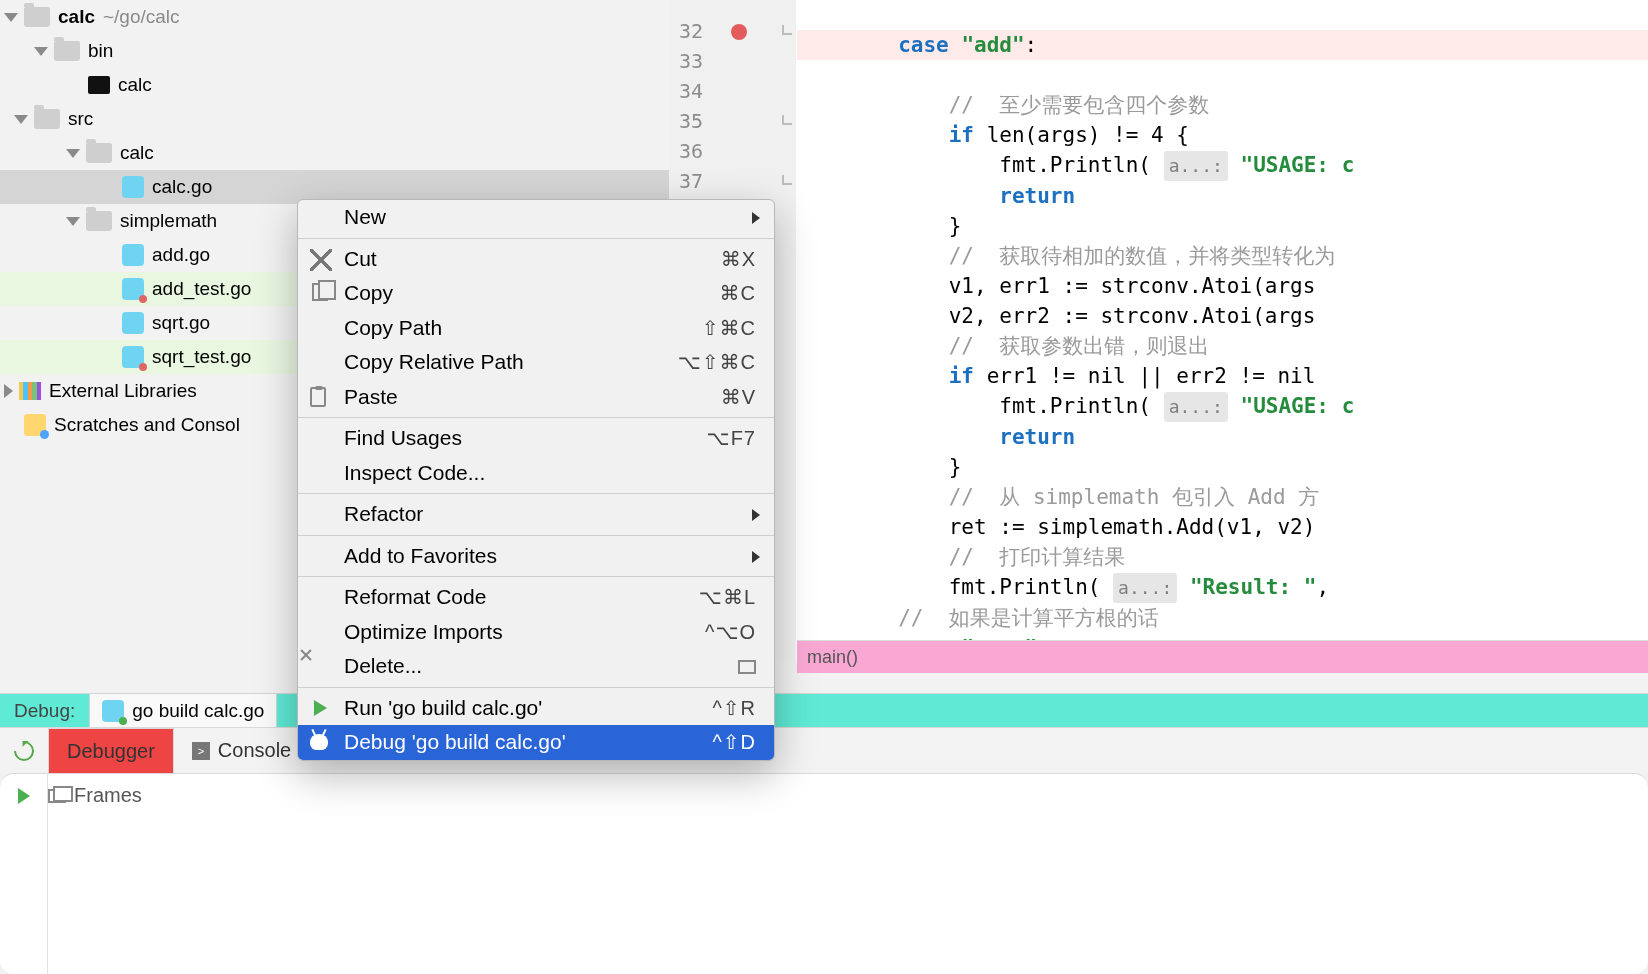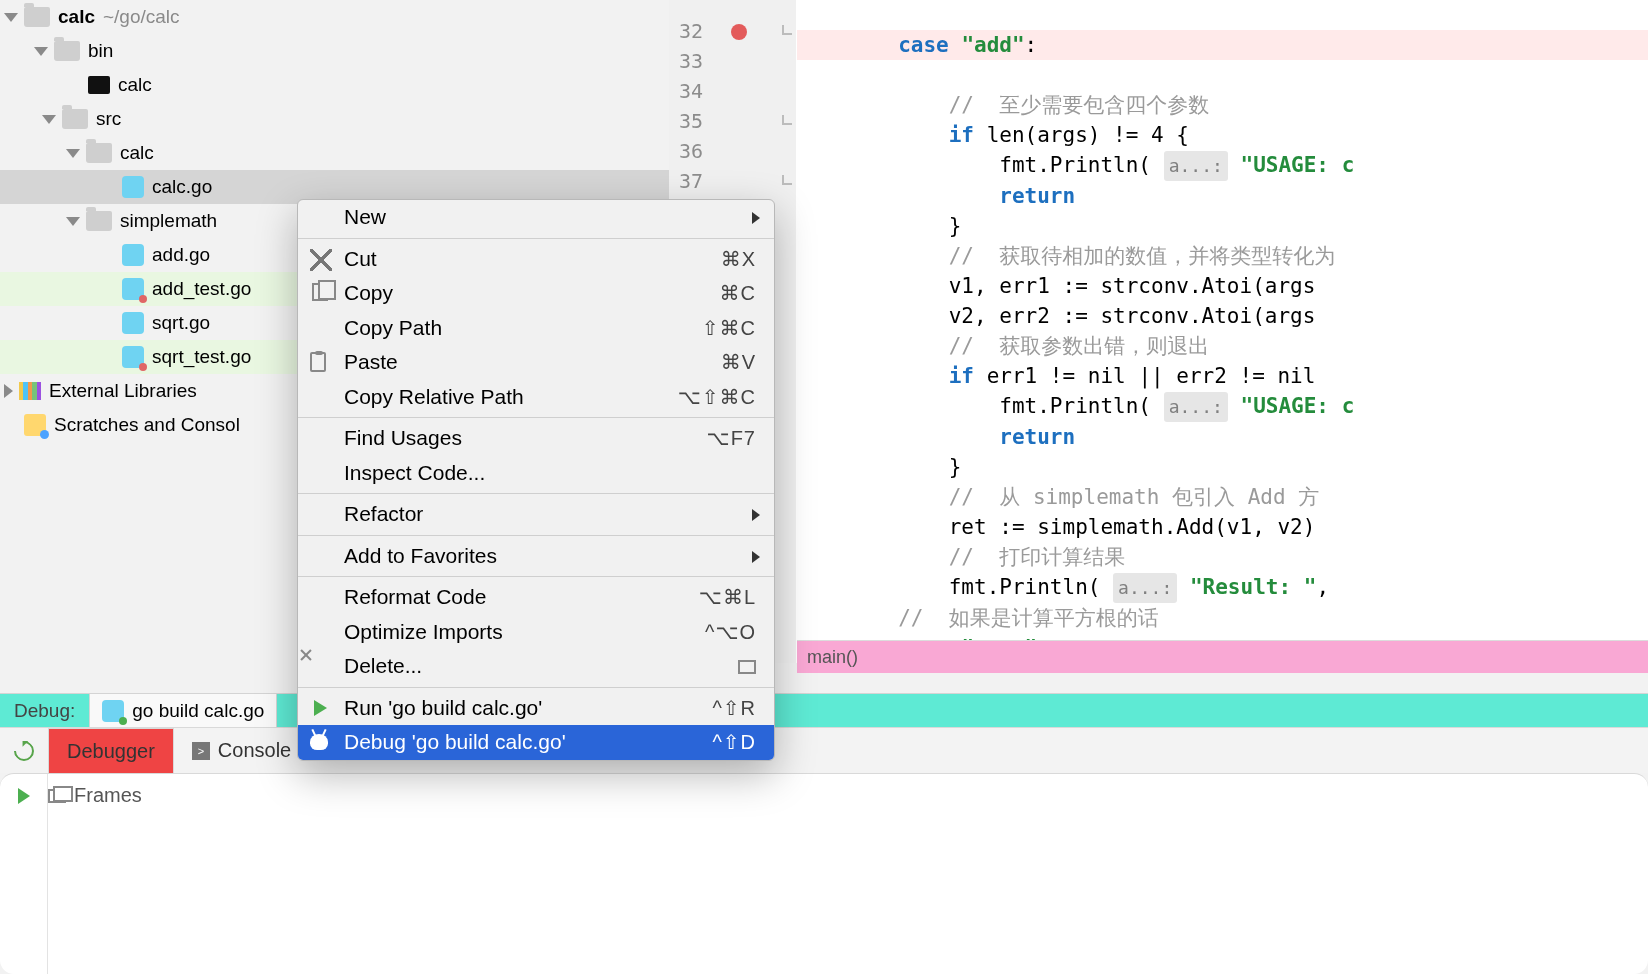--- a/index.html
+++ b/index.html
@@ -241,21 +241,21 @@
   </div>
   <div class="tree-row" style="padding-left:34px">
     <span class="arrow"></span>
     <span class="folder-icon"></span>
     <span class="label">bin</span>
   </div>
   <div class="tree-row" style="padding-left:88px">
     <span class="term-icon"></span>
     <span class="label">calc</span>
   </div>
-  <div class="tree-row" style="padding-left:42px">
+  <div class="tree-row" style="padding-left:14px">
     <span class="arrow"></span>
     <span class="folder-icon"></span>
     <span class="label">src</span>
   </div>
   <div class="tree-row" style="padding-left:66px">
     <span class="arrow"></span>
     <span class="folder-icon"></span>
     <span class="label">calc</span>
   </div>
   <div class="tree-row selected" style="padding-left:122px">
@@ -375,27 +375,27 @@
   <div class="mi">
       <span class="ctx-icon copyic"></span>
       <span>Copy</span>
       <span class="shortcut">⌘C</span>
     </div>
   <div class="mi">
       <span>Copy Path</span>
       <span class="shortcut">⇧⌘C</span>
     </div>
   <div class="mi">
+      <span>Copy Relative Path</span>
+      <span class="shortcut">⌥⇧⌘C</span>
+    </div>
+  <div class="mi">
       <span class="ctx-icon pasteic"></span>
       <span>Paste</span>
       <span class="shortcut">⌘V</span>
-    </div>
-  <div class="mi">
-      <span>Copy Relative Path</span>
-      <span class="shortcut">⌥⇧⌘C</span>
     </div>
   <div class="sep"></div>
   <div class="mi">
       <span>Find Usages</span>
       <span class="shortcut">⌥F7</span>
     </div>
   <div class="mi">
       <span>Inspect Code...</span>
     </div>
   <div class="sep"></div>

